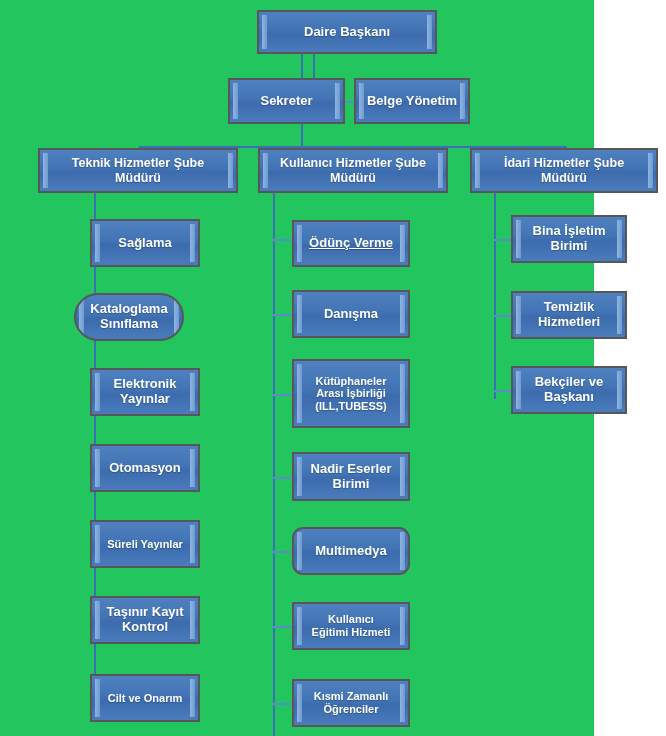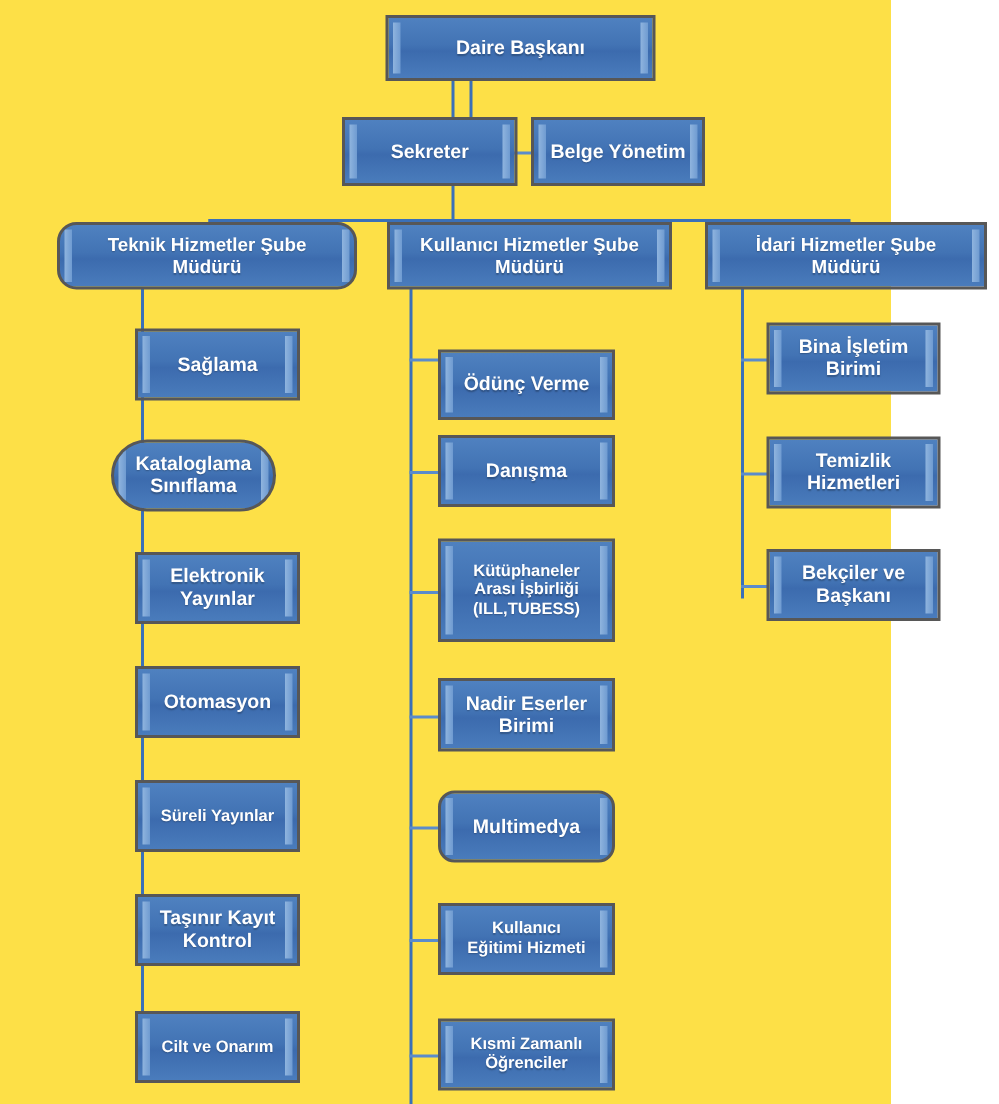--- a/index.html
+++ b/index.html
@@ -10,21 +10,21 @@
   body {
     width: 666px;
     height: 736px;
     font-family: "Liberation Sans", sans-serif;
     overflow: hidden;
   }
   #chart {
     position: relative;
     width: 594px;
     height: 736px;
-    background: #fde047;
+    background: #22c55e;
   }
 
   
   .line {
     position: absolute;
     background: #3A70B8;
   }
   .line.v { width: 2px; }
   .line.h { height: 2px; }
   .line.thin { background: #5B8BCB; }
@@ -115,21 +115,21 @@
   </div>
 
   <div class="node f13" style="left:228px; top:78px; width:117px; height:46px;">
     <span class="label">Sekreter</span>
   </div>
 
   <div class="node f13" style="left:354px; top:78px; width:116px; height:46px;">
     <span class="label">Belge Yönetim</span>
   </div>
 
-  <div class="node f12" style="left:38px; top:148px; width:200px; height:45px;border-radius:13px;">
+  <div class="node f12" style="left:38px; top:148px; width:200px; height:45px;">
     <span class="label">Teknik Hizmetler Şube
 Müdürü</span>
   </div>
 
   <div class="node f12" style="left:258px; top:148px; width:190px; height:45px;">
     <span class="label">Kullanıcı Hizmetler Şube
 Müdürü</span>
   </div>
 
   <div class="node f12" style="left:470px; top:148px; width:188px; height:45px;">
@@ -155,21 +155,21 @@
     <span class="label">Süreli Yayınlar</span>
   </div>
   <div class="node f13" style="left:90px; top:596px; width:110px; height:48px;">
     <span class="label">Taşınır Kayıt
 Kontrol</span>
   </div>
   <div class="node f115" style="left:90px; top:674px; width:110px; height:48px;">
     <span class="label">Cilt ve Onarım</span>
   </div>
 
-  <div class="node f13" style="left:292px; top:233px; width:118px; height:47px;">
+  <div class="node f13" style="left:292px; top:220px; width:118px; height:47px;text-decoration:underline;">
     <span class="label">Ödünç Verme</span>
   </div>
   <div class="node f13" style="left:292px; top:290px; width:118px; height:48px;">
     <span class="label">Danışma</span>
   </div>
   <div class="node f115" style="left:292px; top:359px; width:118px; height:69px;">
     <span class="label">Kütüphaneler
 Arası İşbirliği
 (ILL,TUBESS)</span>
   </div>

